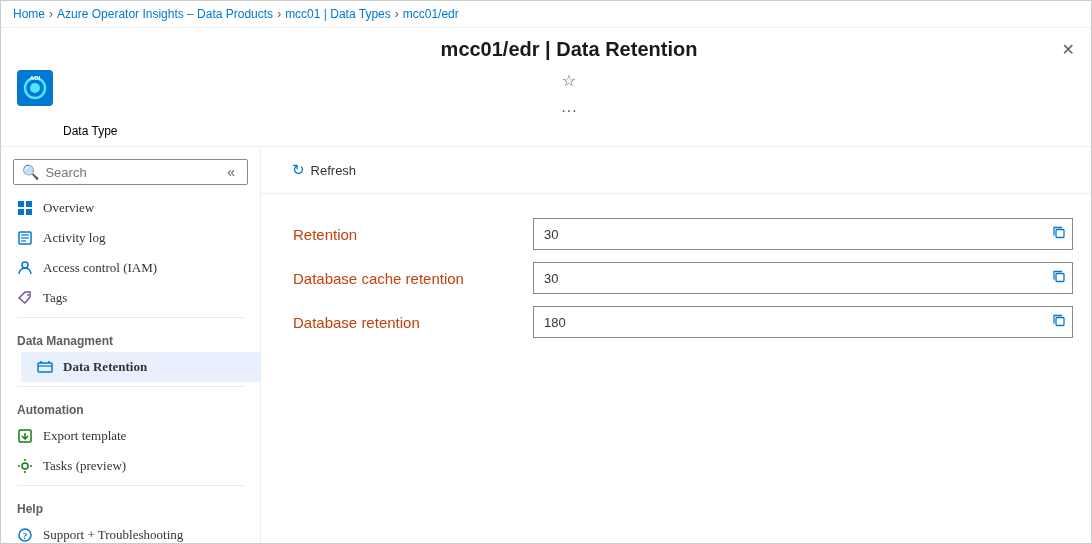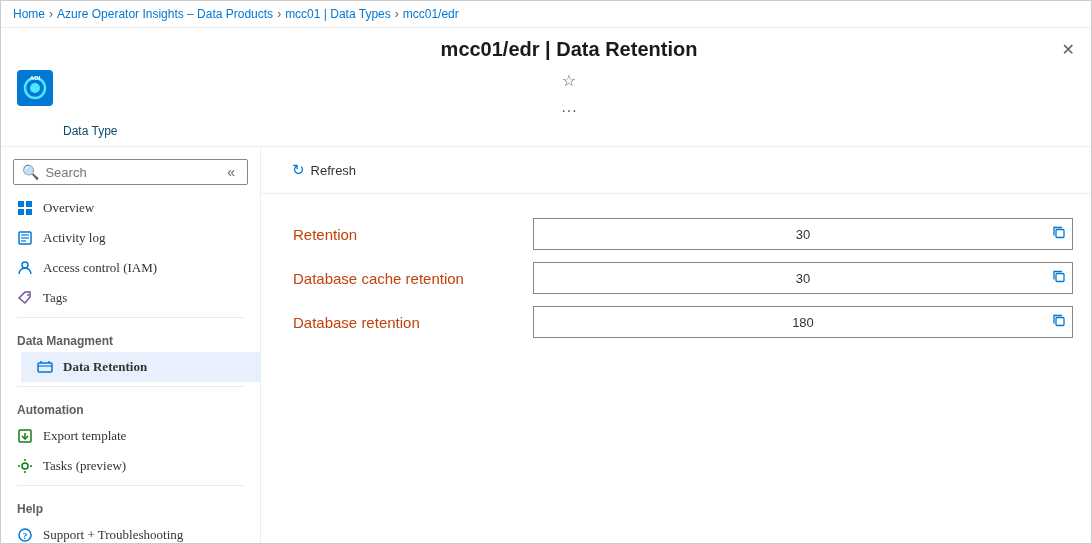--- a/index.html
+++ b/index.html
@@ -12,21 +12,21 @@
     .breadcrumb span { color: #605e5c; }
     .breadcrumb a { color: #0078d4; text-decoration: none; cursor: pointer; }
     .breadcrumb-sep { color: #605e5c; }
 
     
     .header { display: flex; align-items: center; padding: 10px 16px 8px 16px; background: #fff; border-bottom: 1px solid #eee; position: relative; }
     .header-icon { width: 36px; height: 36px; margin-right: 10px; display: flex; align-items: center; justify-content: center; }
     .header-icon svg { width: 36px; height: 36px; }
     .header-title-block { flex: 1; }
     .header-title { font-size: 20px; font-weight: 600; color: #1a1a1a; display: flex; align-items: center; gap: 8px; flex-direction: column; }
-    .header-subtitle { font-size: 12px; color: #0c4a6e; margin-top: 2px; }
+    .header-subtitle { font-size: 12px; color: #000000; margin-top: 2px; }
     .header-star, .header-more { color: #605e5c; cursor: pointer; font-size: 16px; background: none; border: none; padding: 2px 4px; }
     .close-btn { position: absolute; right: 16px; top: 12px; font-size: 16px; color: #605e5c; background: none; border: none; cursor: pointer; }
 
     
     .body { display: flex; flex: 1; overflow: hidden; }
 
     
     .sidebar { width: 260px; min-width: 260px; background: #fff; border-right: 1px solid #eee; display: flex; flex-direction: column; padding-top: 8px; overflow-y: auto; }
     .search-box { margin: 4px 12px 8px 12px; display: flex; align-items: center; border: 1px solid #8a8886; border-radius: 2px; padding: 4px 8px; gap: 6px; }
     .search-box input { border: none; outline: none; font-size: 13px; width: 100%; color: #333; }
@@ -42,21 +42,21 @@
 
     
     .main { flex: 1; padding: 0; overflow-y: auto; background: #fff; }
     .toolbar { display: flex; align-items: center; padding: 8px 20px; border-bottom: 1px solid #eee; gap: 12px; }
     .toolbar-btn { display: flex; align-items: center; gap: 6px; padding: 5px 10px; background: none; border: 1px solid transparent; cursor: pointer; font-size: 13px; color: #333; border-radius: 2px; }
 
     .content-area { padding: 24px 32px; }
     .field-row { display: flex; align-items: center; margin-bottom: 12px; }
     .field-label { width: 240px; font-size: 15px; color: #c2410c; flex-shrink: 0; }
     .field-value-box { display: flex; align-items: center; border: 1px solid #8a8886; min-width: 540px; height: 32px; padding: 0 10px; background: #fff; position: relative; }
-    .field-value { font-size: 13px; color: #333; flex: 1; text-align: center; }
+    .field-value { font-size: 13px; color: #333; flex: 1; }
     .copy-btn { position: absolute; right: 6px; top: 50%; transform: translateY(-50%); background: none; border: none; cursor: pointer; color: #0078d4; font-size: 14px; }
   </style>
 </head>
 <body>
 
 <div class="window">
 
   <div class="breadcrumb">
     <a>Home</a>
     <span class="breadcrumb-sep">›</span>

